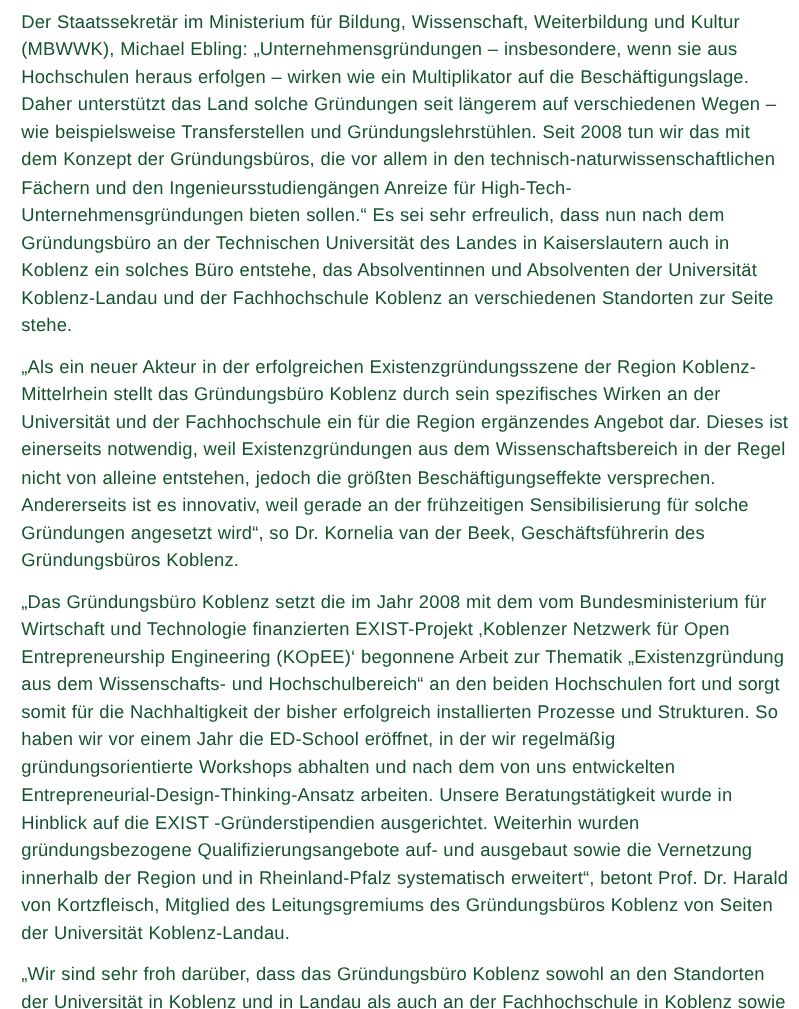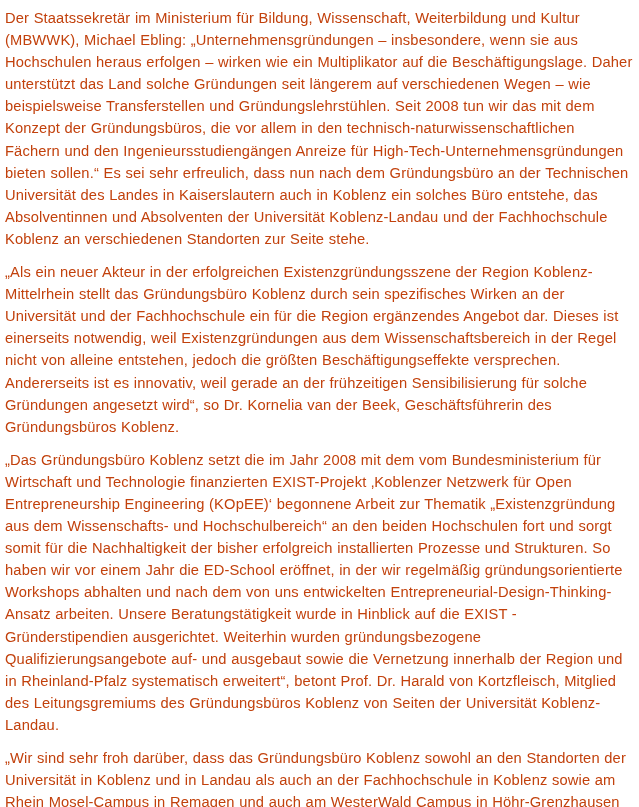--- a/index.html
+++ b/index.html
@@ -15,27 +15,27 @@
     font-family: "Liberation Sans", sans-serif;
     color: #2b2b2b;
     -webkit-font-smoothing: antialiased;
   }
   .article {
     box-sizing: border-box;
     width: 639px;
     padding: 7px 6px 0 5px;
   }
   .para {
-    margin: 0 0 11px 0;
+    margin: 0 0 11px 12px;
     font-size: 14.7px;
     line-height: 22.1px;
     text-align: left;
     letter-spacing: 0.01em;
     word-spacing: 0.02em;
-    color: #c2410c;
+    color: #14532d;
     white-space: normal;
     hyphens: none;
   }
   .para:last-child {
     margin-bottom: 0;
   }
 </style>
 </head>
 <body>
 

